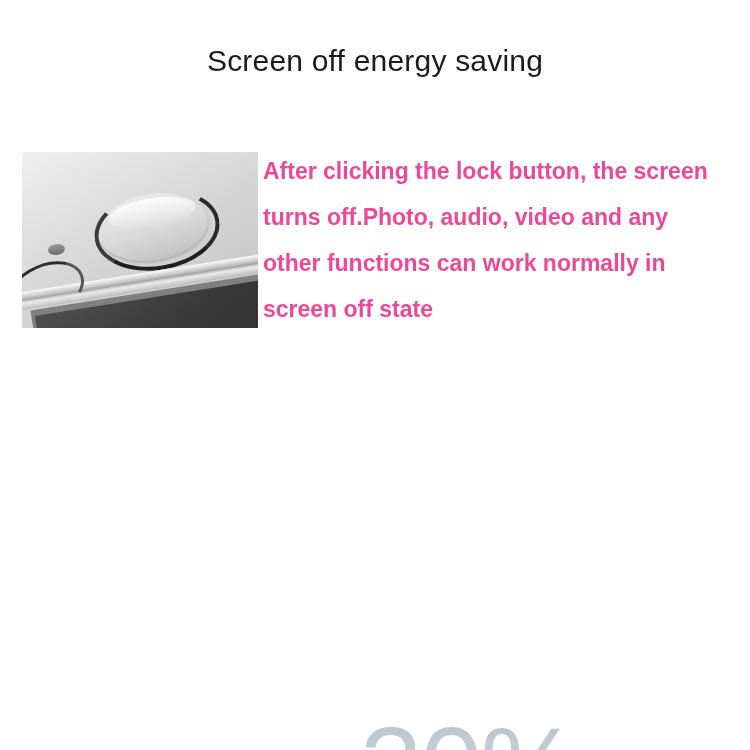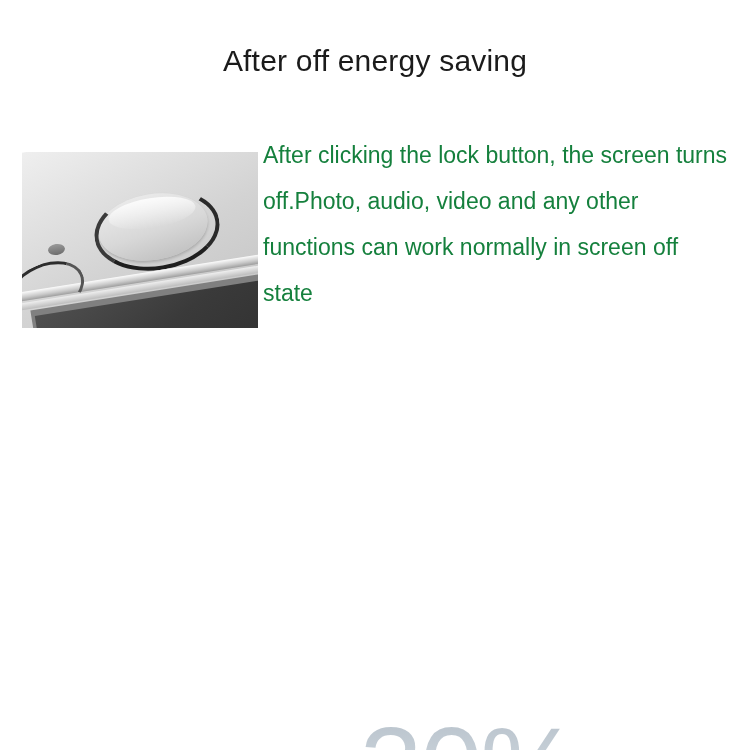--- a/index.html
+++ b/index.html
@@ -85,23 +85,23 @@
   }
   .arc-lo{
     position:absolute;left:-16px;top:112px;width:74px;height:46px;
     border-radius:50%;
     border:3px solid transparent;border-top-color:#2d2d2d;border-right-color:#555;
     transform:rotate(-24deg);
   }
 
   
   .para{
-    position:absolute;left:263px;top:132px;width:468px;
-    font-size:23px;line-height:46px;color:#15803d;
-    font-weight:400;
+    position:absolute;left:263px;top:148px;width:468px;
+    font-size:23px;line-height:46px;color:#ec4899;
+    font-weight:700;
   }
 
   
   .chart-block{position:absolute;left:0;top:355px;width:750px;height:395px;}
 
   .watermark{
     position:absolute;left:360px;top:362px;
     font-size:112px;line-height:100px;font-weight:400;
     letter-spacing:-2px;
     background:linear-gradient(180deg,#b9c3cc 0%,#c6cfd7 38%,#e8edf1 72%,#fdfdfe 100%);
@@ -113,21 +113,21 @@
   .chart-heading{
     position:absolute;left:34px;top:390px;width:340px;
     font-size:21px;line-height:30px;color:#141414;
   }
 </style>
 </head>
 <body>
 
 <div class="page">
 
-  <div class="title">After off energy saving</div>
+  <div class="title">Screen off energy saving</div>
 
   <div class="photo">
     <div class="photo-inner">
       <div class="dev-body"></div>
       <div class="dev-screen-bezel"></div>
       <div class="dev-edge1"></div>
       <div class="dev-edge2"></div>
       <div class="dev-screen"></div>
       <div class="btn-outer"></div>
       <div class="btn-ring"></div>

